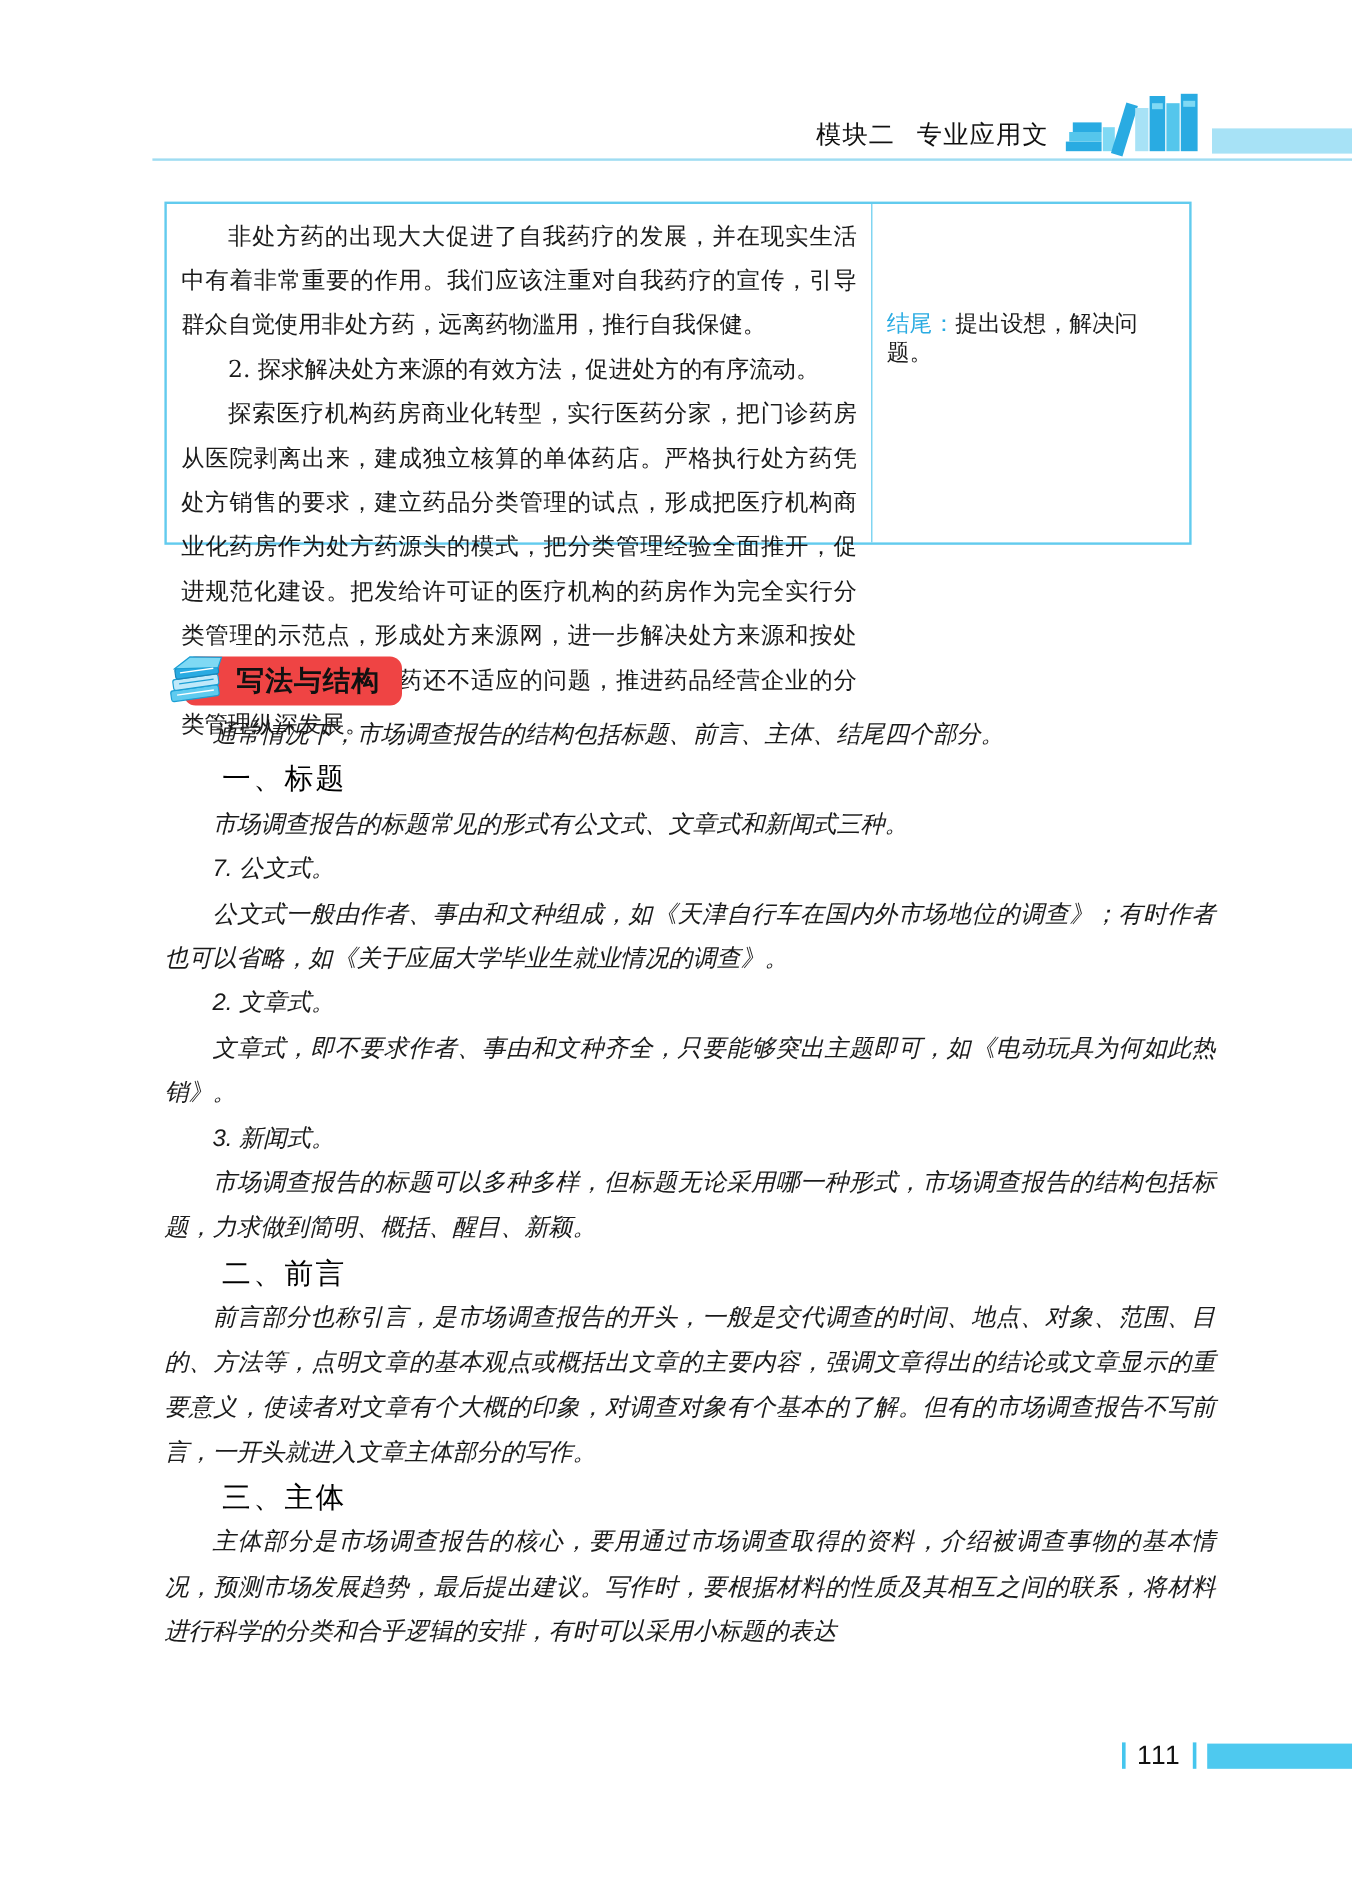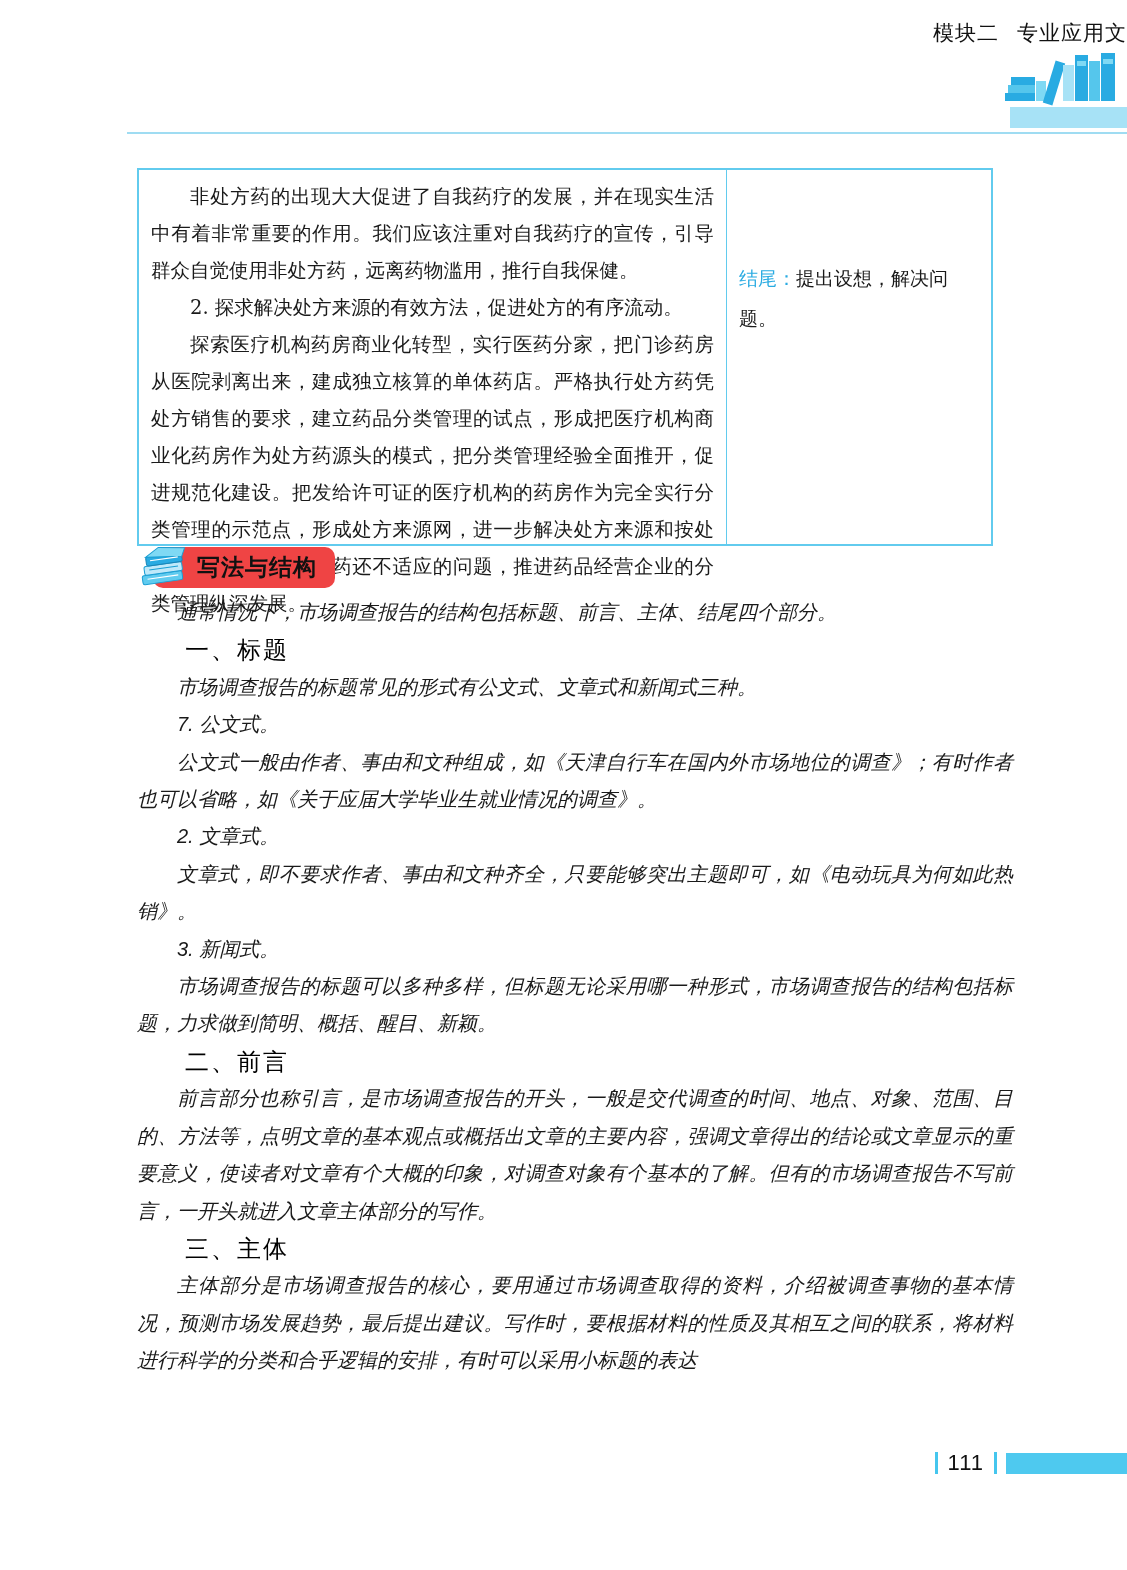--- a/index.html
+++ b/index.html
@@ -10,45 +10,45 @@
     margin:0 auto;
     background:#ffffff;
     font-family:"Liberation Sans", sans-serif;
     color:#1a1a1a;
     overflow:hidden;
   }
 
   
   .header { position:absolute; top:84px; left:0; right:0; height:50px; }
   .header-line { position:absolute; left:127px; right:0; bottom:0; height:2px; background:#9fdcf2; }
-  .header-content { position:absolute; right:0; bottom:2px; display:flex; align-items:flex-end;flex-direction:column; }
+  .header-content { position:absolute; right:0; bottom:2px; display:flex; align-items:flex-end; }
   .header-title { font-size:21px; letter-spacing:1px; color:#111; padding-bottom:6px; }
   .header-title .sep { display:inline-block; width:18px; }
   .books-icon { display:block; margin-left:14px; }
   .header-bar { width:117px; height:21px; background:#a7e2f6; margin-bottom:4px; }
 
   
   .sample-table {
     position:absolute; top:168px; left:137px;
-    width:856px; height:378px;
+    width:856px; height:286px;
     border:2px solid #62cbee;
     display:flex;
   }
   .cell-left {
     width:588px; border-right:1px solid #62cbee;
     padding:8px 12px 0 12px;
     font-family:"DejaVu Serif", serif;
     font-size:19.5px; line-height:37px;
     text-align:justify;
   }
   .cell-left p { text-indent:2em; }
   .cell-right {
     flex:1; padding:88px 10px 0 12px;
     font-family:"DejaVu Serif", serif;
-    font-size:19px; line-height:40px;
+    font-size:19px; line-height:24px;
   }
   .tag-label { color:#29abe2; }
 
   
   .section-badge { position:absolute; top:546px; left:137px; height:42px; display:flex; align-items:center; }
   .badge-pill {
     background:#ef4444;
     border-radius:10px;
     padding:5px 18px 5px 44px;
     margin-left:-36px;

